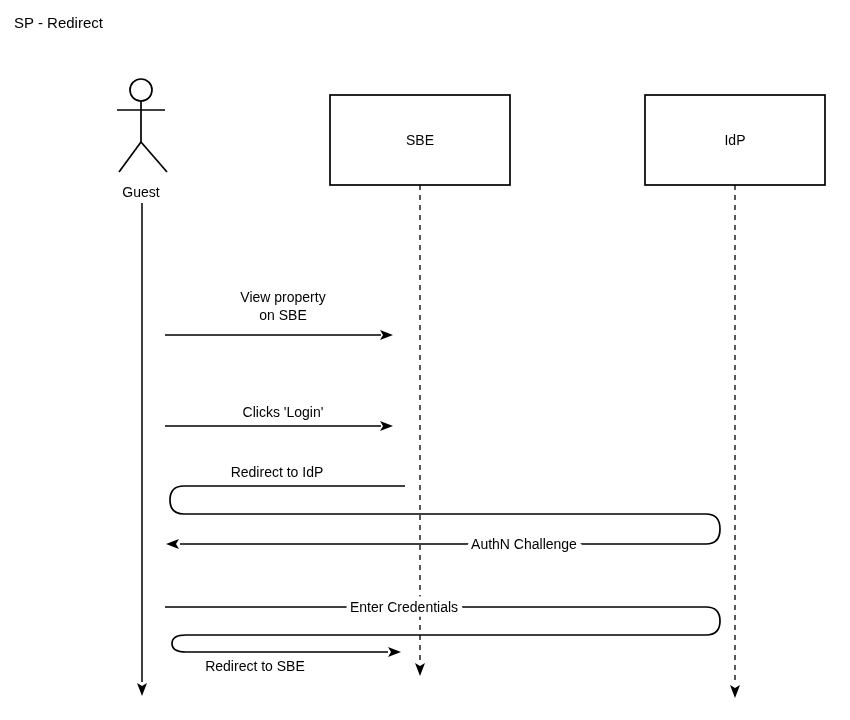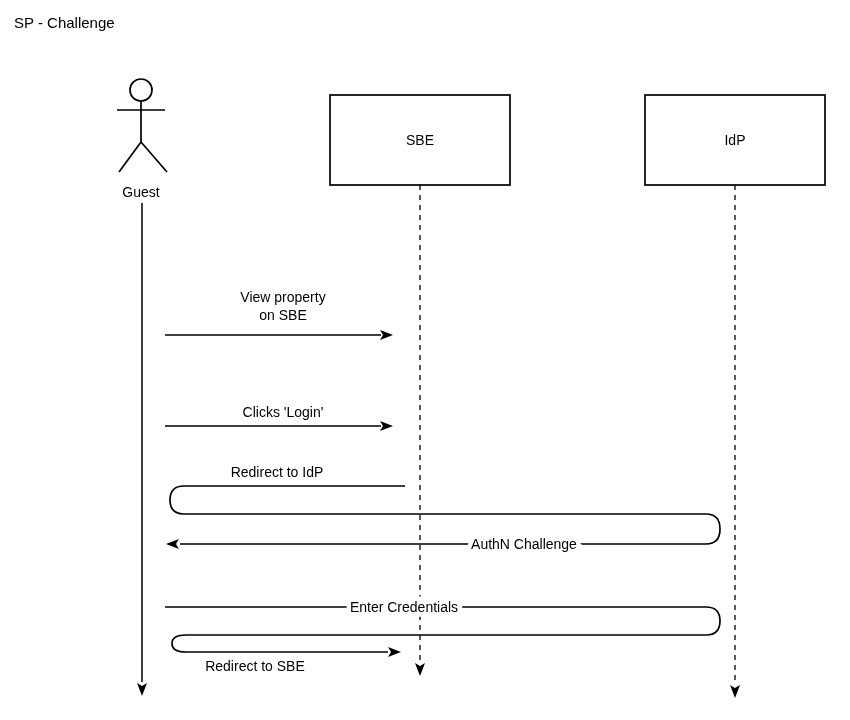--- a/index.html
+++ b/index.html
@@ -34,21 +34,21 @@
   .lifeline-solid { stroke: #000000; stroke-width: 1.5; fill: none; }
   .lifeline-dashed { stroke: #000000; stroke-width: 1.3; fill: none; stroke-dasharray: 5 5; }
   .arrowhead { fill: #000000; stroke: none; }
   .halo { paint-order: stroke fill; stroke: #ffffff; stroke-width: 9px; }
 </style>
 </head>
 <body>
 
 <div id="canvas">
 
-  <div id="diagram-title">SP - Challenge</div>
+  <div id="diagram-title">SP - Redirect</div>
 
   <svg width="850" height="720" viewBox="0 0 850 720" xmlns="http://www.w3.org/2000/svg">
 
     <g>
       <circle class="shape" cx="141" cy="90" r="11" stroke-width="1.7"></circle>
       <line class="shape" x1="141" y1="101" x2="141" y2="142" stroke-width="1.7"></line>
       <line class="shape" x1="117" y1="110" x2="165" y2="110" stroke-width="1.7"></line>
       <line class="shape" x1="141" y1="142" x2="119" y2="172" stroke-width="1.7"></line>
       <line class="shape" x1="141" y1="142" x2="167" y2="172" stroke-width="1.7"></line>
       <text x="141" y="197" text-anchor="middle">Guest</text>

